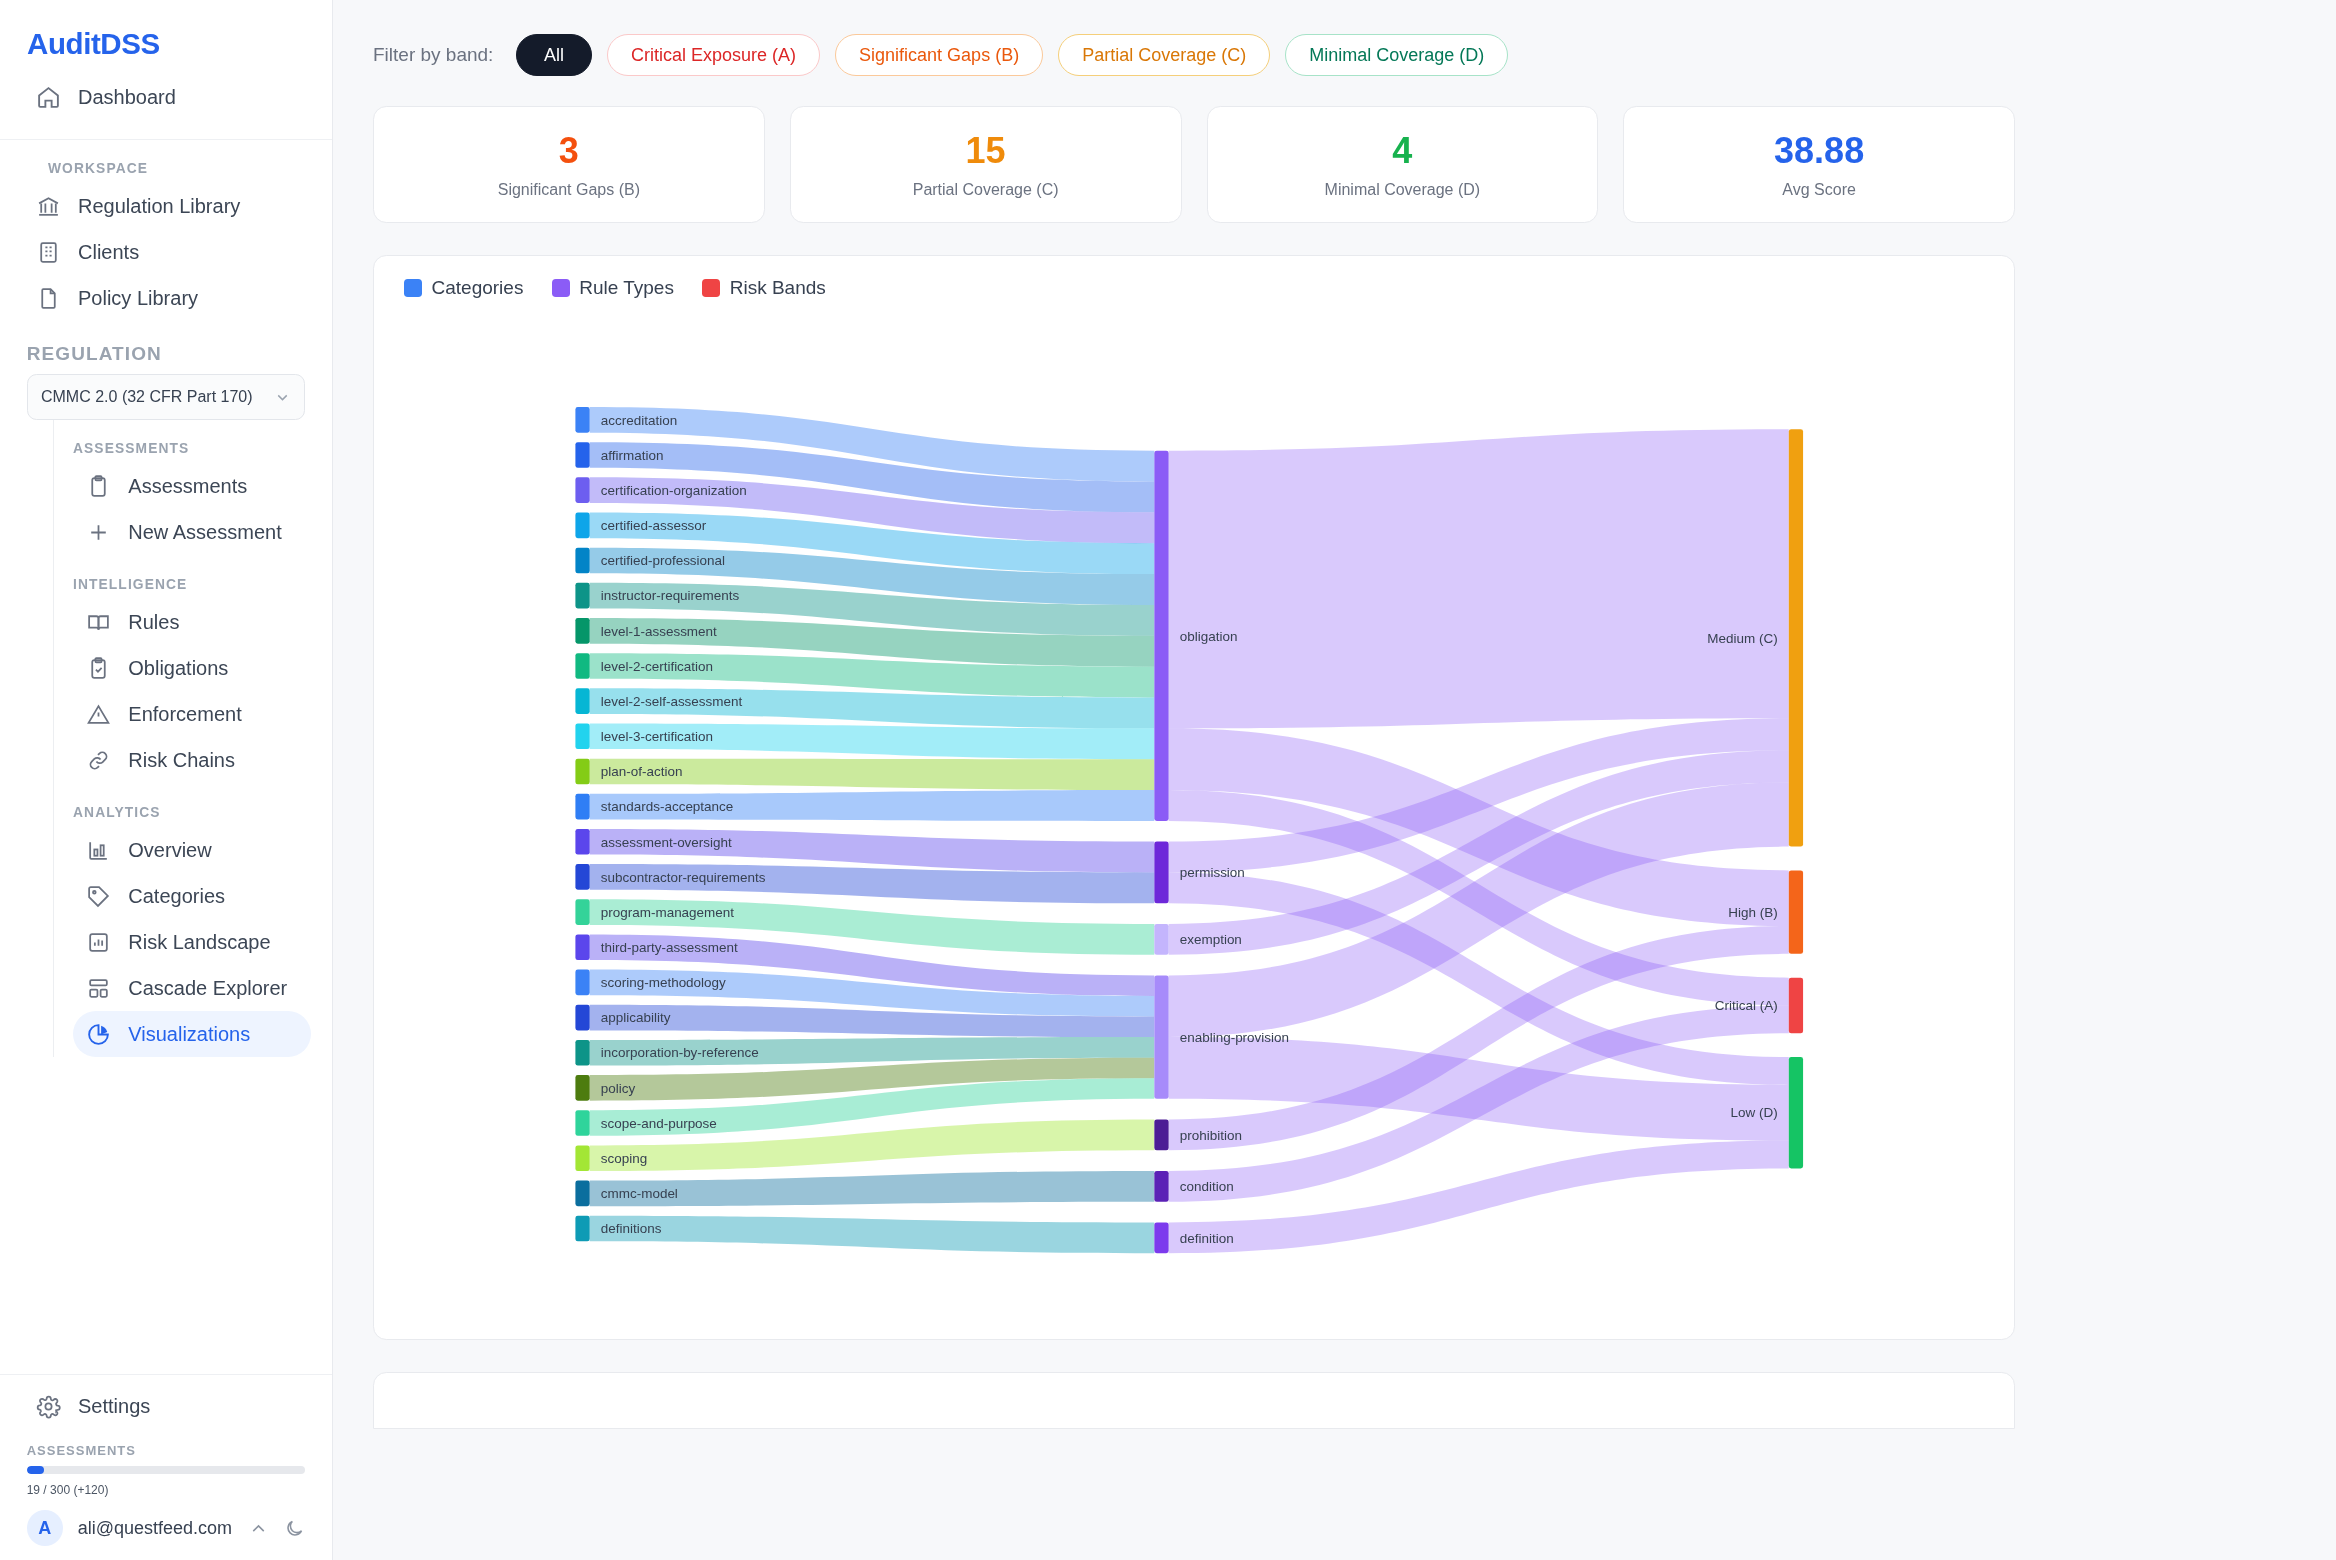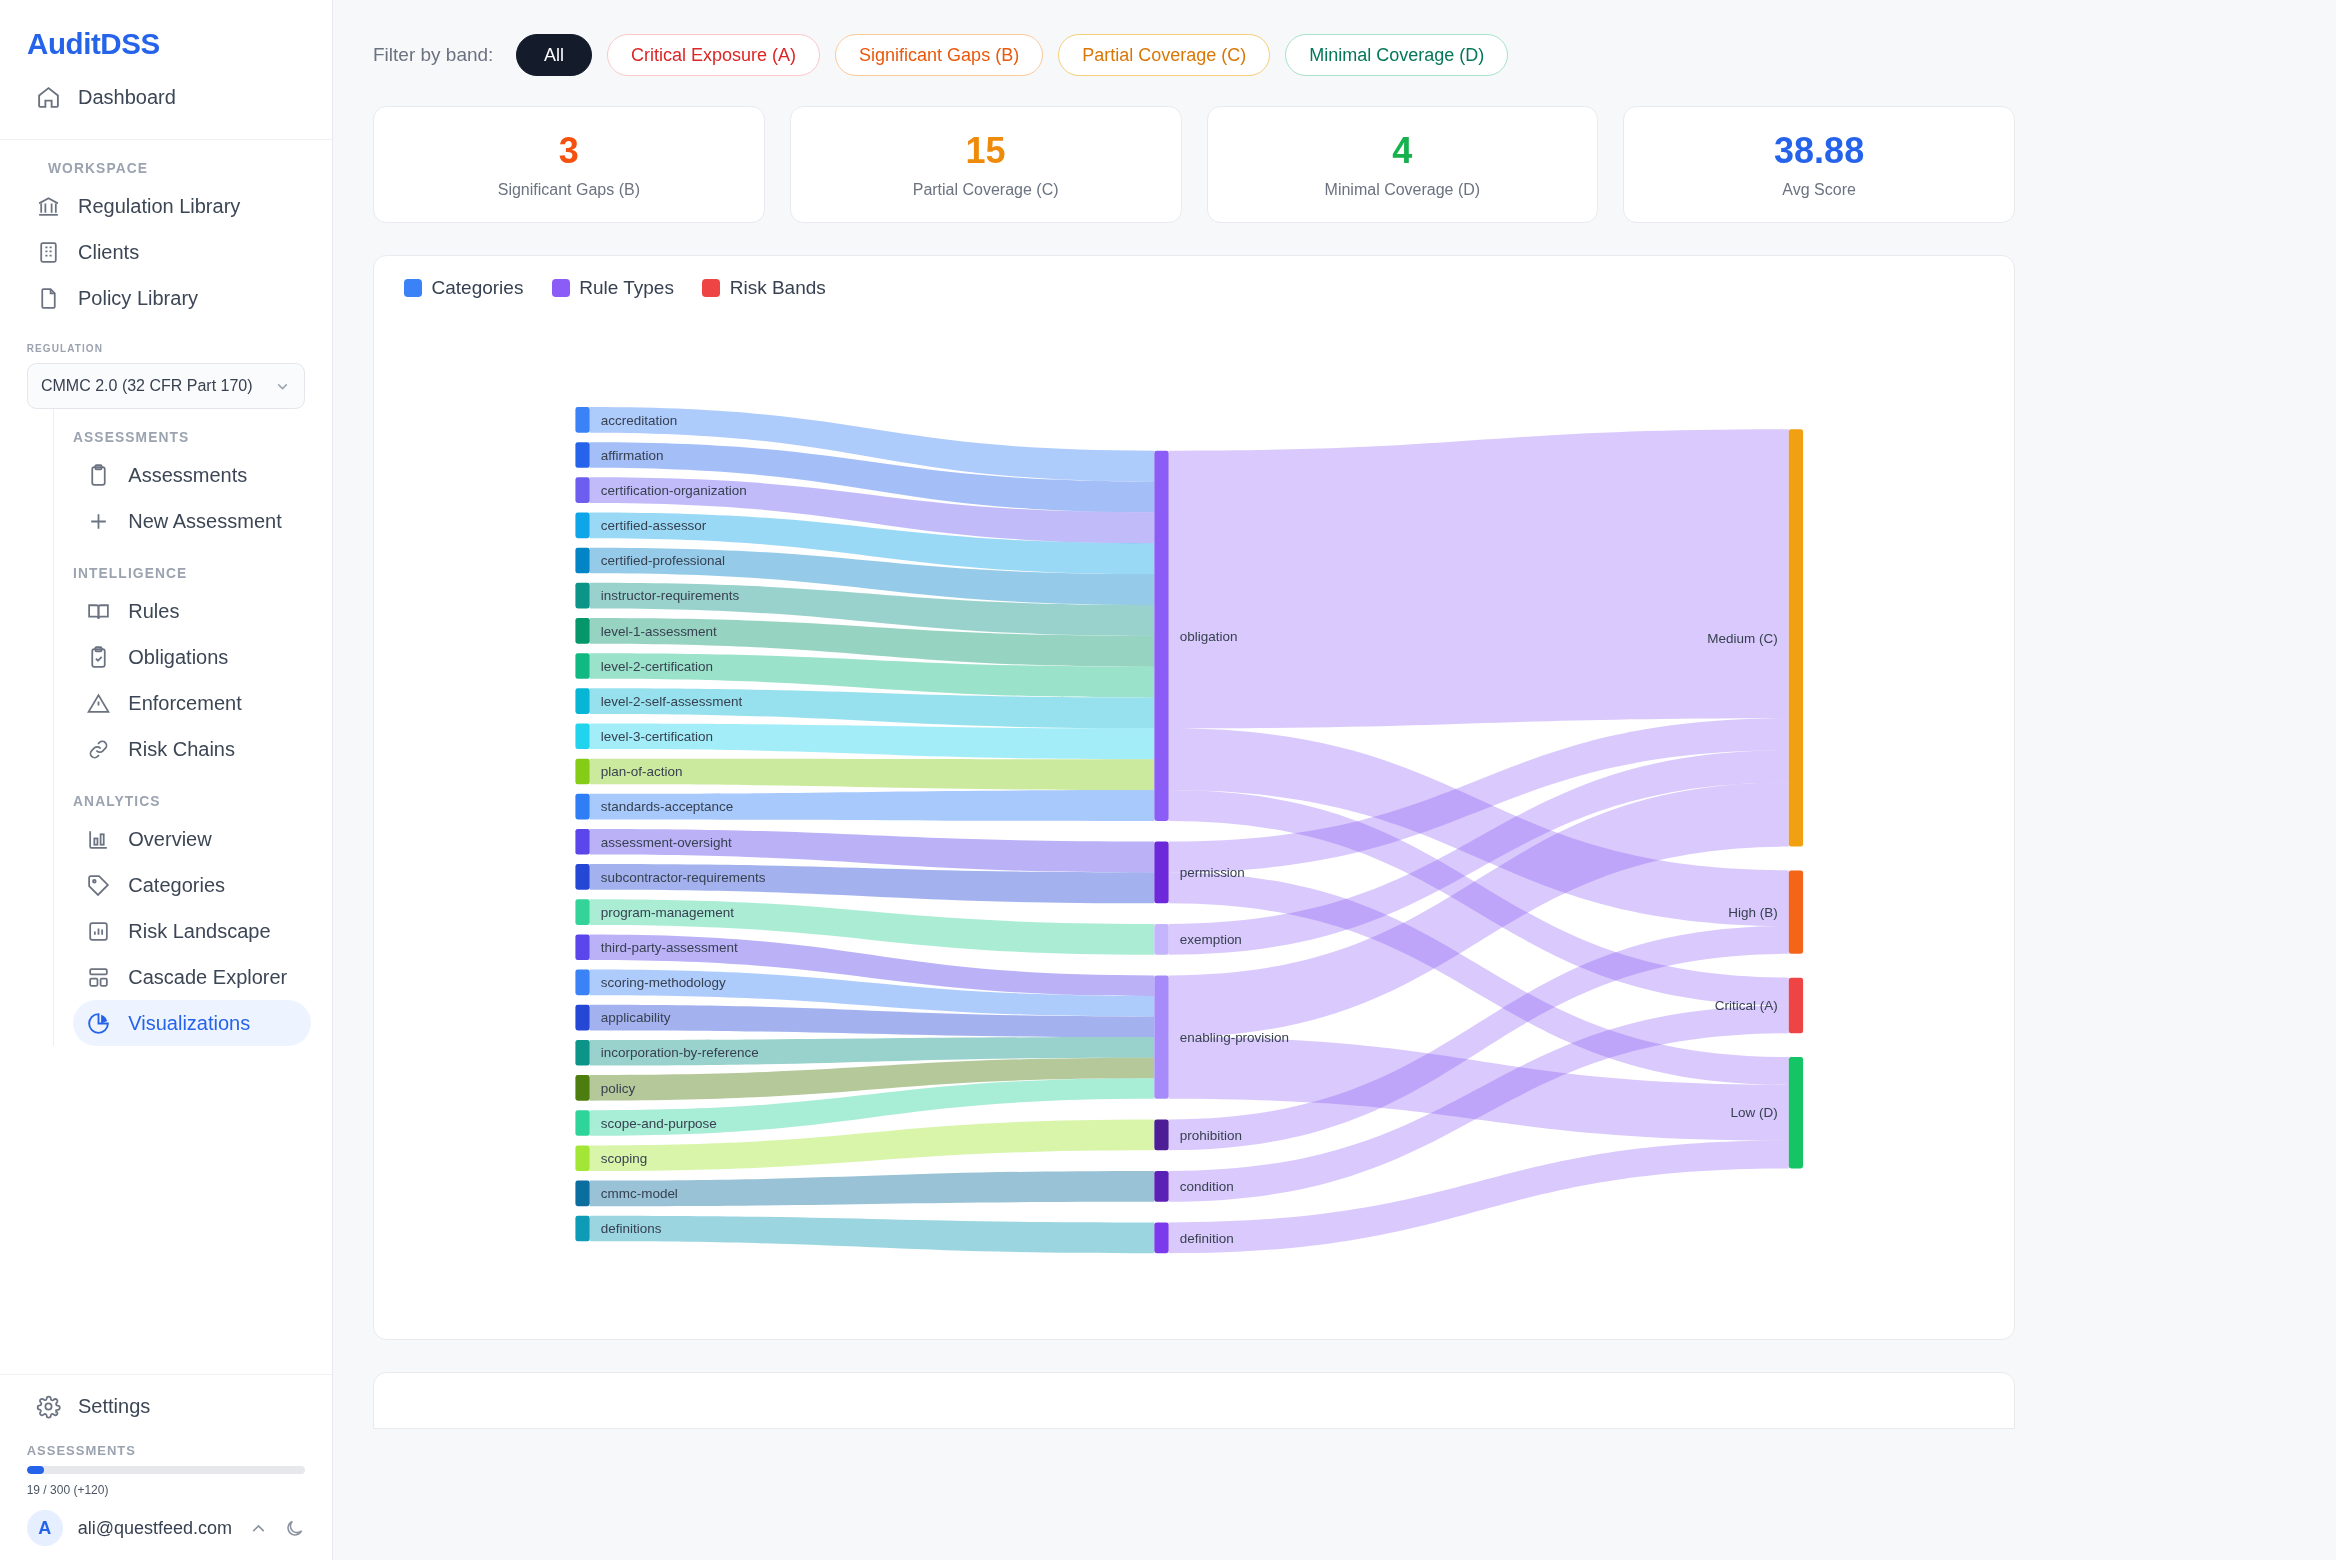--- a/index.html
+++ b/index.html
@@ -28,21 +28,21 @@
     color: #3c4655; font-size: 20px;
   }
   .nav-item .ico { width: 25px; height: 25px; display: block; flex: 0 0 25px; color: #6b7280; }
   .nav-item.active { background: #eef4ff; color: #2563eb; font-weight: 400; border-radius: 23px; }
   .nav-item.active .ico { color: #2563eb; }
   .sect-label {
     font-size: 13.8px; letter-spacing: 1.1px; color: #9aa3af;
     font-weight: 600; padding: 21px 0 7.6px 27px;
   }
   .nav-body { padding: 0 21px; }
-  .reg-label { font-size: 10px; letter-spacing: 1.1px; color: #9aa3af; font-weight: 600; padding: 21px 0 9.5px 5.7px; }
+  .reg-label { font-size: 19px; letter-spacing: 1.1px; color: #9aa3af; font-weight: 600; padding: 21px 0 9.5px 5.7px; }
   .reg-select {
     margin: 0 5.7px; height: 46px; border: 1px solid #e3e6eb; border-radius: 9.5px;
     background: #fafbfc; display: flex; align-items: center; justify-content: space-between;
     padding: 0 13.3px; font-size: 16px; color: #374151; cursor: pointer;
   }
   .chev { width: 17px; height: 17px; color: #9aa3af; }
   .indent-group { border-left: 1.9px solid #eceef1; margin-left: 32px; padding-left: 0; }
   .indent-group .sect-label { padding-left: 19px; }
   .indent-group .nav-item { margin-left: 19px; padding-left: 13.3px; }
   .sidebar-footer { margin-top: auto; border-top: 1px solid #eef0f3; padding: 9px 21px 15px 21px; }

